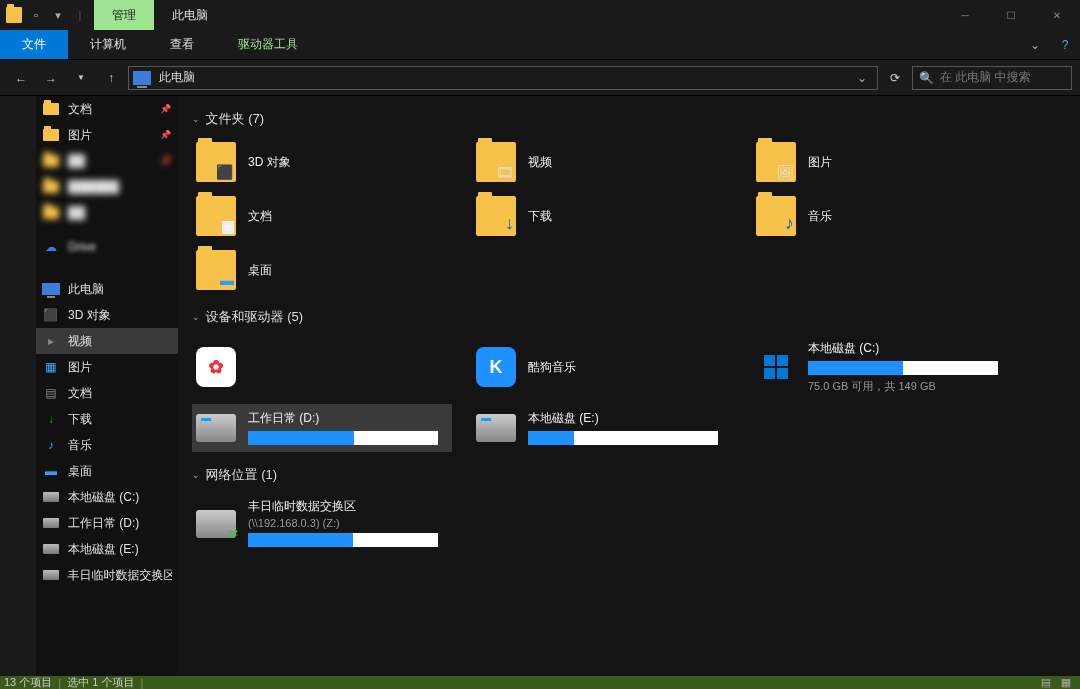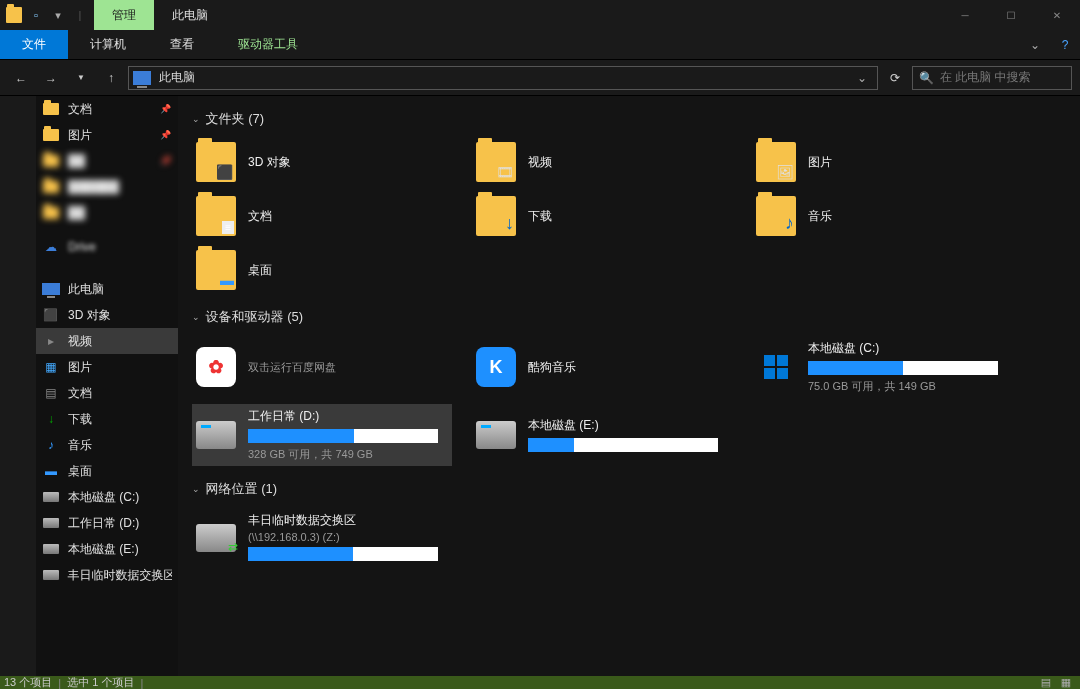--- a/index.html
+++ b/index.html
@@ -287,21 +287,20 @@
     </div>
 
     <div class="group-head">
       <span class="chev">⌄</span>
       <span>设备和驱动器 (5)</span>
     </div>
     <div class="items">
       <div class="item wide">
         <div class="appicon" style="background:#fff;color:#e33">✿</div>
         <div class="info">
-            <span class="sub">双击运行百度网盘</span>
           </div>
       </div>
       <div class="item wide">
         <div class="appicon" style="background:#1e90ff;color:#fff">K</div>
         <div class="info">
             <span class="title">酷狗音乐</span>
           </div>
       </div>
       <div class="item wide">
         <div class="iconwrap">
@@ -322,21 +321,20 @@
       </div>
       <div class="item wide selected">
         <div class="iconwrap">
             <div class="driveicon"></div>
           </div>
         <div class="info">
           <span class="title">工作日常 (D:)</span>
           <div class="bar">
               <div class="bar-fill" style="width:56%"></div>
             </div>
-          <span class="sub">328 GB 可用，共 749 GB</span>
         </div>
       </div>
       <div class="item wide">
         <div class="iconwrap">
             <div class="driveicon"></div>
           </div>
         <div class="info">
           <span class="title">本地磁盘 (E:)</span>
           <div class="bar">
               <div class="bar-fill" style="width:24%"></div>

